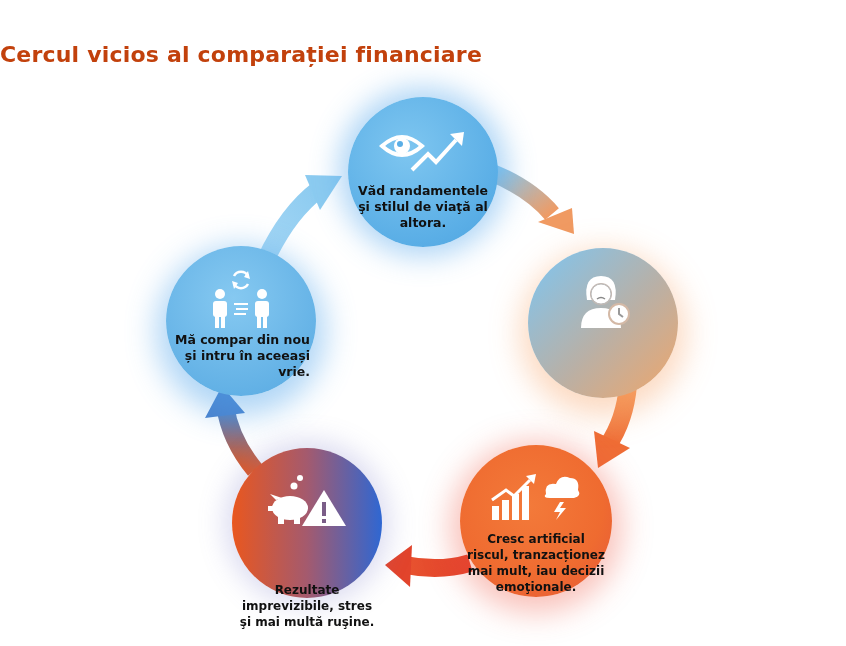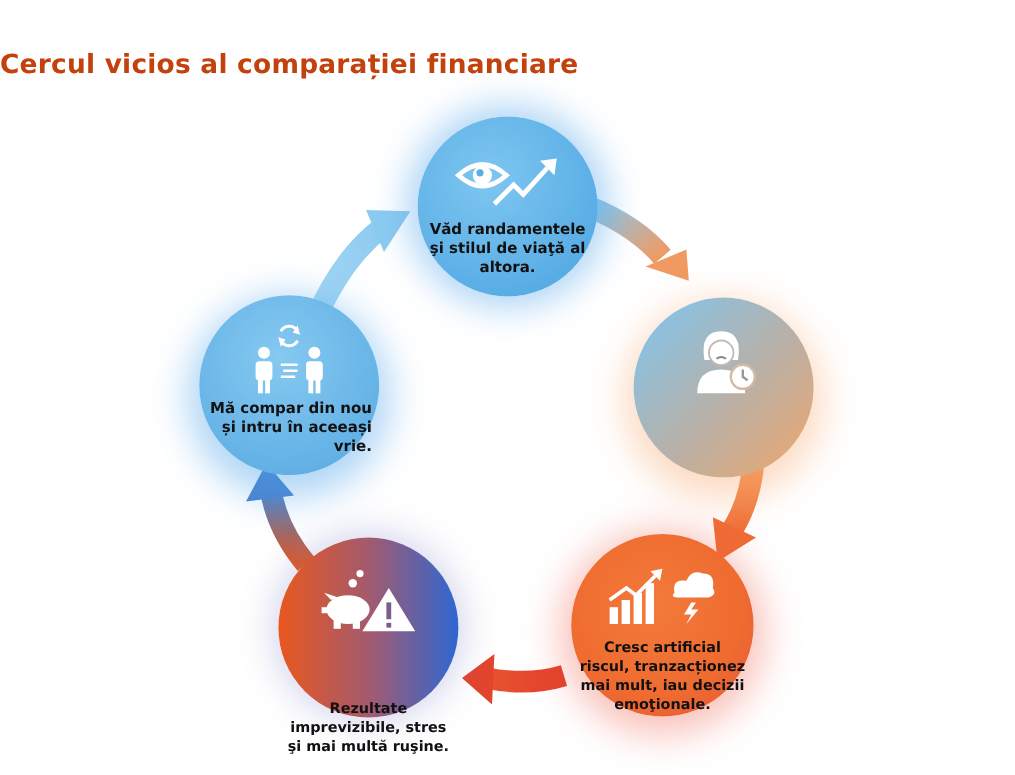--- a/index.html
+++ b/index.html
@@ -26,21 +26,21 @@
     padding:0 6px;
   }
   #n1 { left:348px; top:97px; width:150px; height:150px;
         background:radial-gradient(circle at 40% 35%, #7ec6f0 0%, #5aaee6 70%, #4ea2de 100%);
         box-shadow:0 0 28px 10px rgba(80,165,235,0.45); }
   #n2 { left:528px; top:248px; width:150px; height:150px;
         background:linear-gradient(135deg, #7dc6f3 0%, #b9b0a6 55%, #f0a66a 100%);
         box-shadow:0 10px 30px 8px rgba(246,150,80,0.35); }
   #n3 { left:460px; top:445px; width:152px; height:152px;
         background:radial-gradient(circle at 45% 40%, #f37a3a 0%, #ef6b30 60%, #e4553a 100%);
-        box-shadow:0 6px 30px 10px rgba(238,80,60,0.35);margin-left:16px; }
+        box-shadow:0 6px 30px 10px rgba(238,80,60,0.35); }
   #n4 { left:232px; top:448px; width:150px; height:150px;
         background:linear-gradient(90deg, #e9571f 0%, #a45a6e 50%, #2f67d2 100%);
         box-shadow:0 0 26px 8px rgba(120,120,200,0.25);gap:48px; }
   #n5 { left:166px; top:246px; width:150px; height:150px;
         background:radial-gradient(circle at 45% 35%, #86c9f1 0%, #64b2e6 70%, #56a7e1 100%);
         box-shadow:0 10px 30px 10px rgba(80,165,235,0.45);text-align:right; }
   #n3 .label { font-size:12px; }
   #n4 .label { font-size:12px; }
 </style>
 </head>

